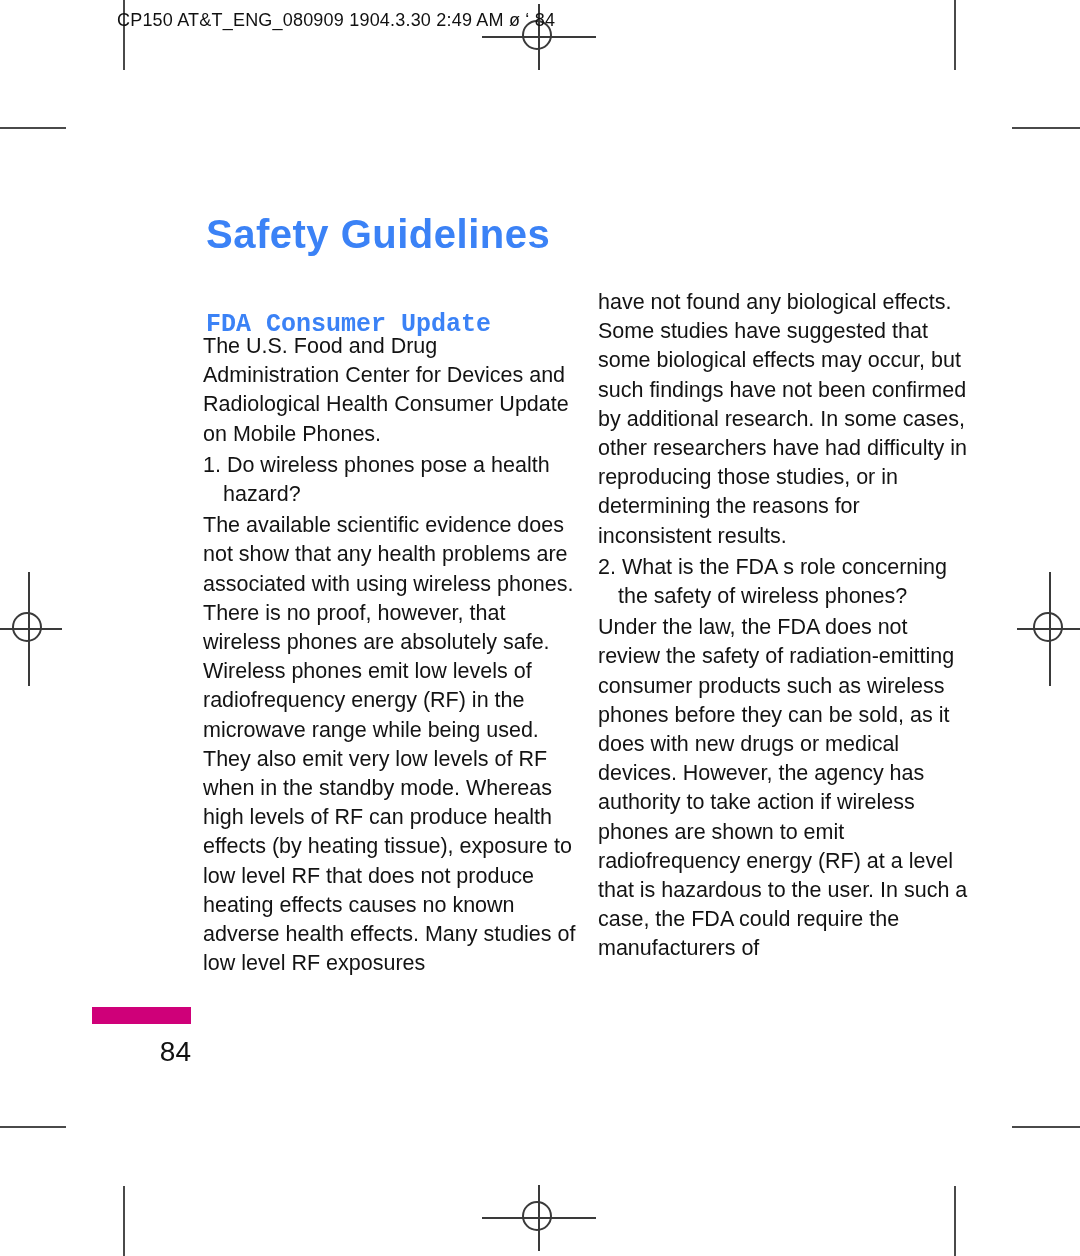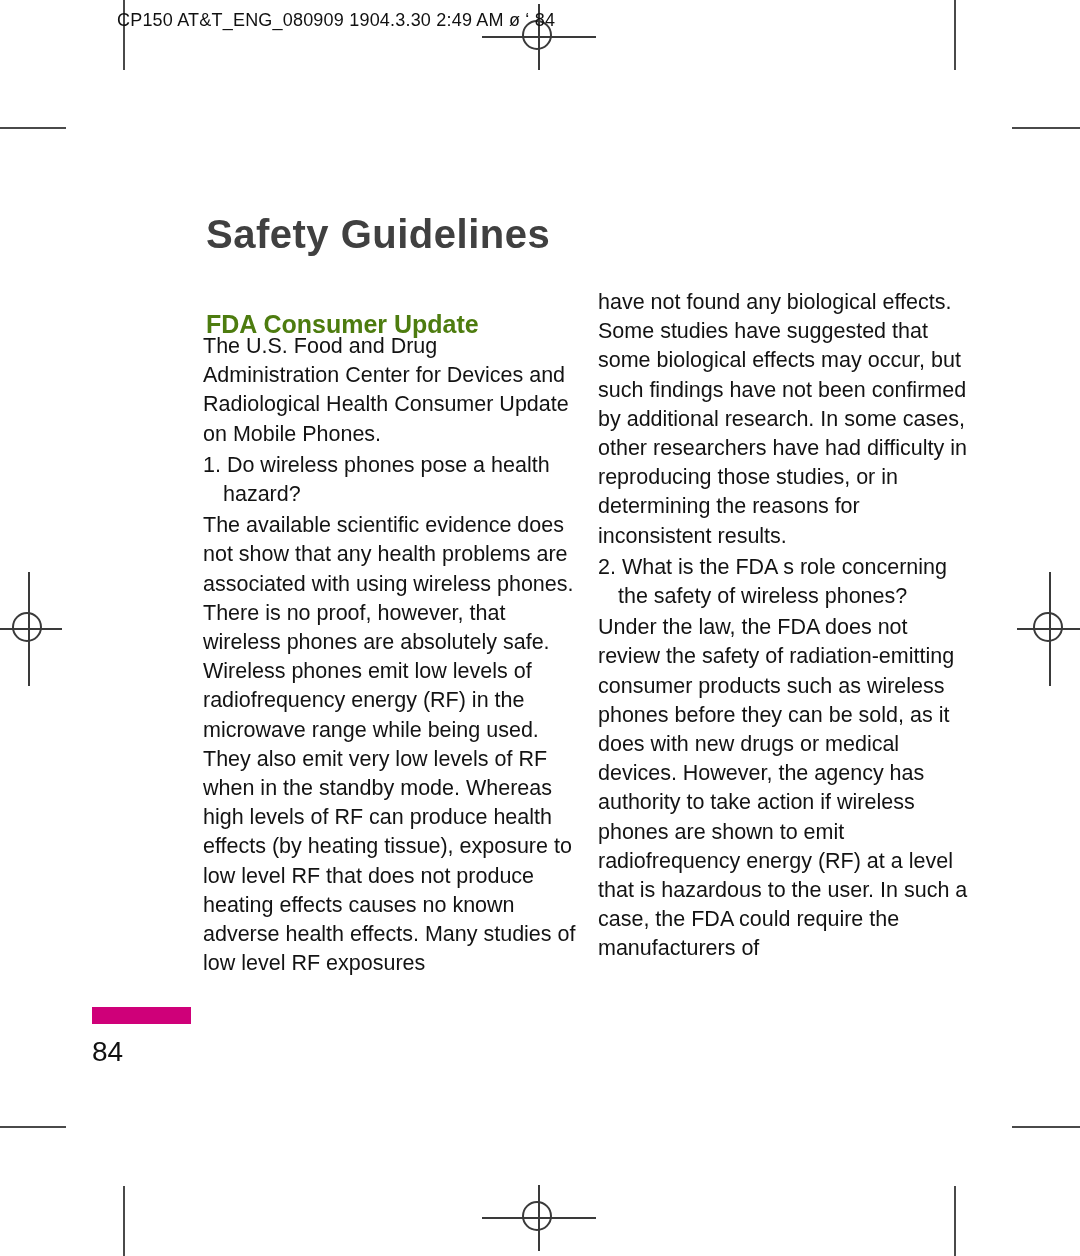--- a/index.html
+++ b/index.html
@@ -67,32 +67,33 @@
   
   .regmark.wide .hline { left: -24px; width: 114px; }
   .regmark.tall .vline { top: -24px; height: 114px; }
 
   
   .page-title {
     position: absolute;
     left: 206px;
     top: 185px;
     font-size: 40px;
-    color: #404040;
+    color: #3b82f6;
     letter-spacing: 0.5px;
     white-space: nowrap;
   }
 
   .section-heading {
     position: absolute;
     left: 206px;
     top: 289px;
     font-size: 25px;
-    color: #4d7c0f;
+    color: #3b82f6;
     white-space: nowrap;
+    font-family: Liberation Mono, monospace;
   }
 
   .col {
     position: absolute;
     font-size: 21.5px;
     line-height: 29.2px;
     color: #131313;
   }
   .col-left  { left: 203px; top: 332px; width: 374px; }
   .col-right { left: 598px; top: 288px; width: 374px; }
@@ -113,21 +114,21 @@
     width: 99px;
     height: 17px;
     background: #cf0079;
     z-index: 4;
   }
   .page-number {
     position: absolute;
     left: 92px;
     top: 1036px;
     width: 99px;
-    text-align: left;
+    text-align: right;
     font-size: 28px;
     color: #111;
     z-index: 4;
   }
 </style>
 </head>
 <body>
 
 <div class="print-header">CP150 AT&amp;T_ENG_080909  1904.3.30 2:49 AM  ø    ‘ 84</div>
 

